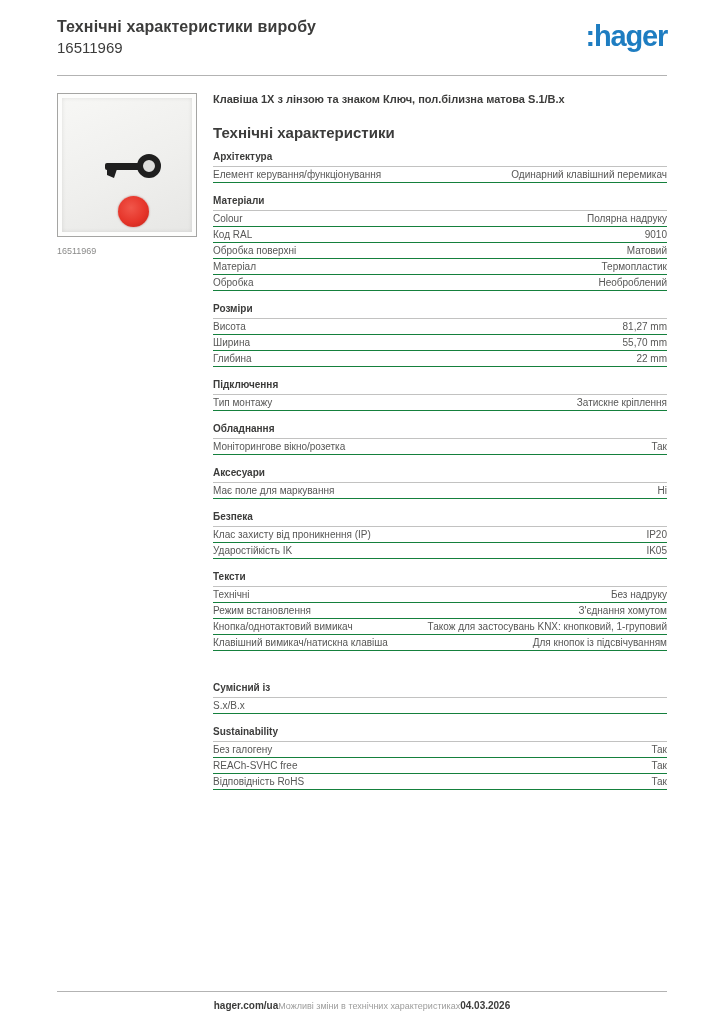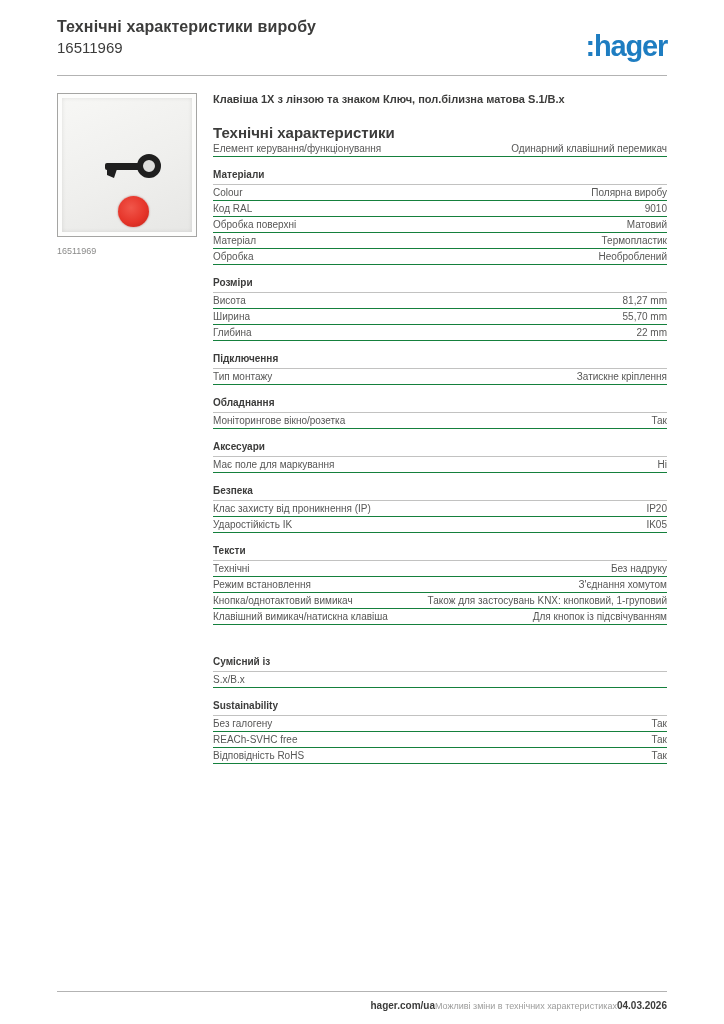--- a/index.html
+++ b/index.html
@@ -15,21 +15,21 @@
   }
 
   
   .header { position: absolute; left: 57px; right: 57px; top: 17px; }
   .page-title {
     margin: 0; font-size: 16px; line-height: 20px;
     font-weight: bold; color: #3c3c3b; letter-spacing: 0.1px;
   }
   .product-id-line { font-size: 15px; line-height: 19px; color: #3c3c3b; margin-top: 1px; }
   .logo {
-    position: absolute; right: 0; top: 13px;
+    position: absolute; right: 0; top: 3px;
     font-size: 29px; font-weight: bold; letter-spacing: -1.2px;
     color: #1e7dc1;
   }
   .header-rule { position: absolute; left: 57px; right: 57px; top: 75px; border-top: 1px solid #b3b3b3; }
 
   
   .left-col { position: absolute; left: 57px; top: 93px; width: 140px; }
   .image-box {
     width: 140px; height: 144px;
     border: 1px solid #a5a5a3;
@@ -71,21 +71,21 @@
     font-size: 10px; line-height: 11px; color: #575756;
     padding: 2px 0; border-bottom: 1px solid #15803d;
   }
   .row-label { text-align: left; }
   .row-value { text-align: right; margin-left: 14px; white-space: nowrap; }
 
   
   .footer {
     position: absolute; left: 57px; right: 57px; top: 991px;
     border-top: 1px solid #b3b3b3; padding-top: 8px;
-    display: flex; justify-content: flex-end; align-items: baseline;
+    display: flex; justify-content: center; align-items: baseline;
   }
   .f-left  { font-size: 10px; font-weight: bold; color: #3c3c3b; }
   .f-center{ font-size: 9px;  color: #9d9d9c; }
   .f-right { font-size: 10px; font-weight: bold; color: #3c3c3b; }
 </style>
 </head>
 <body>
 
 <div class="page">
 
@@ -111,30 +111,31 @@
       </div>
     </div>
     <div class="image-caption">16511969</div>
   </aside>
 
   <main class="right-col">
     <h2 class="product-name">Клавіша 1X з лінзою та знаком Ключ, пол.білизна матова S.1/B.x</h2>
     <h2 class="specs-heading">Технічні характеристики</h2>
     <div id="sections">
         <section class="spec-section">
+          <h3 class="sec-title">Архітектура</h3>
           <div class="spec-row">
             <span class="row-label">Елемент керування/функціонування</span>
             <span class="row-value">Одинарний клавішний перемикач</span>
           </div>
         </section>
         <section class="spec-section">
           <h3 class="sec-title">Матеріали</h3>
           <div class="spec-row">
             <span class="row-label">Colour</span>
-            <span class="row-value">Полярна виробу</span>
+            <span class="row-value">Полярна надруку</span>
           </div>
           <div class="spec-row">
             <span class="row-label">Код RAL</span>
             <span class="row-value">9010</span>
           </div>
           <div class="spec-row">
             <span class="row-label">Обробка поверхні</span>
             <span class="row-value">Матовий</span>
           </div>
           <div class="spec-row">

